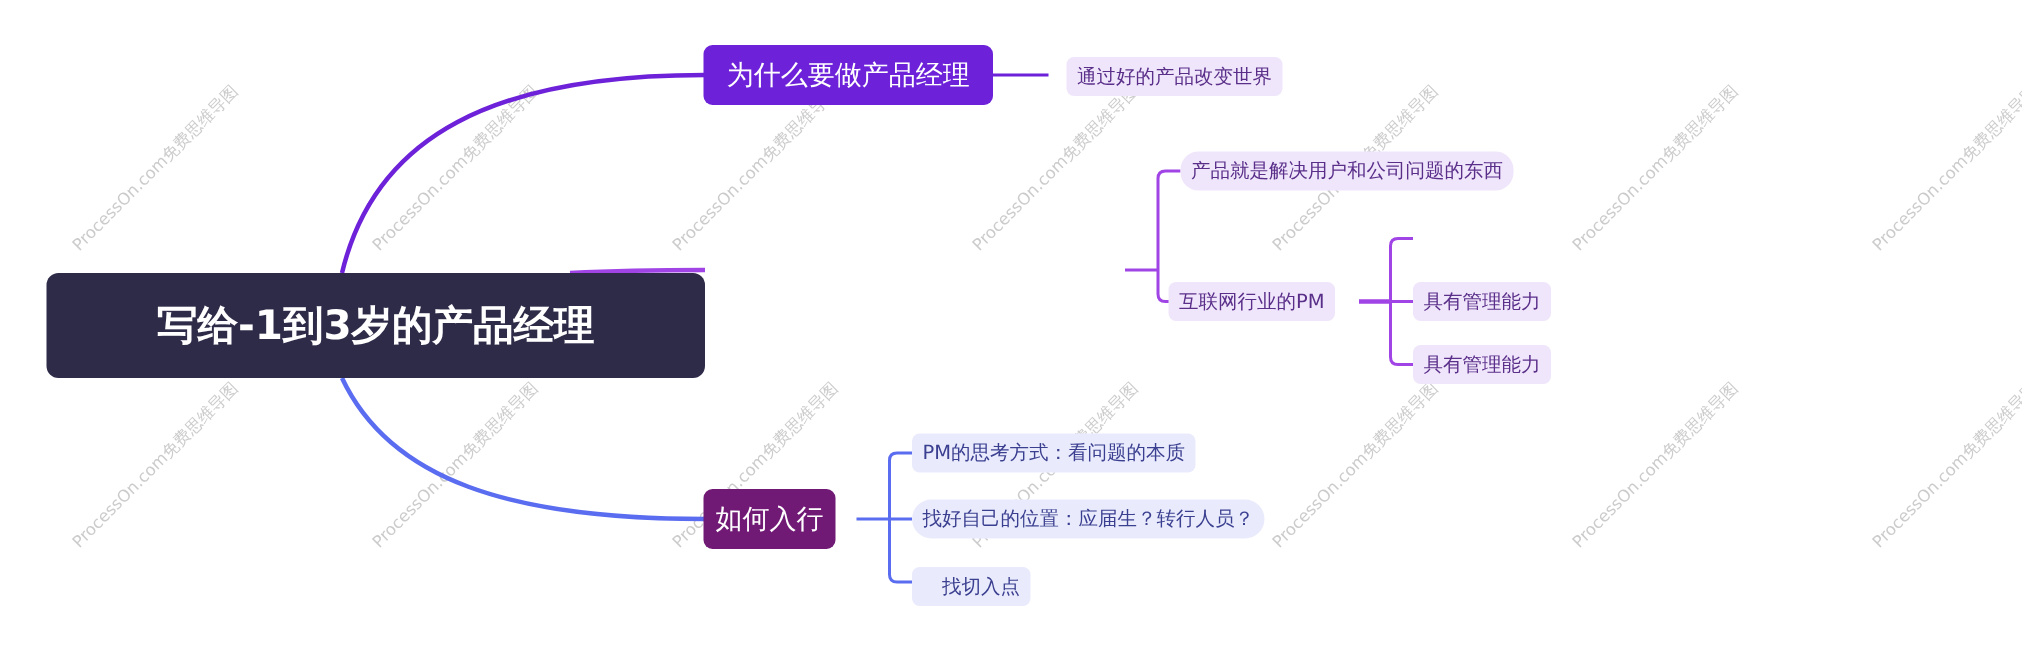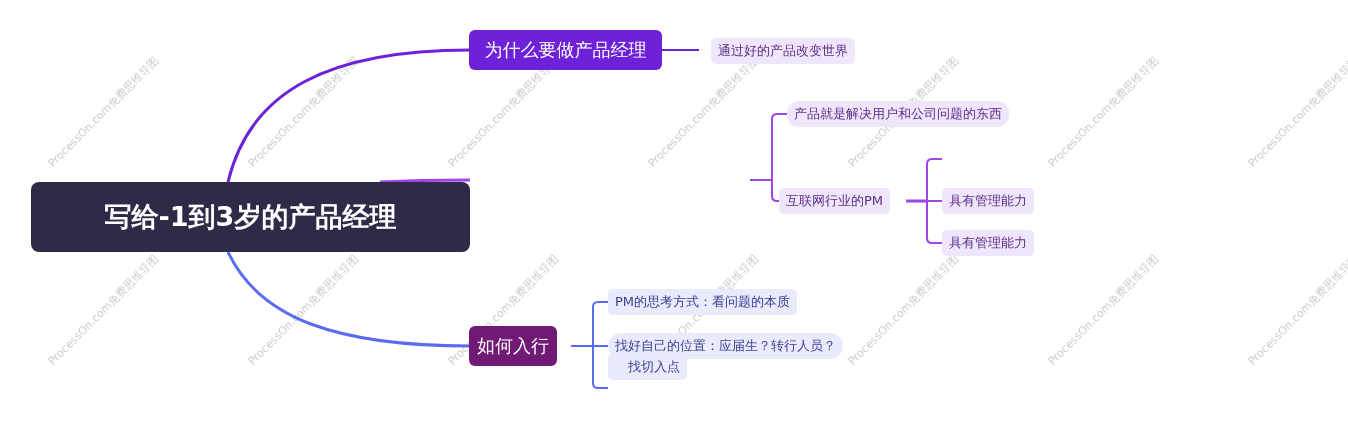--- a/index.html
+++ b/index.html
@@ -81,14 +81,14 @@
   <div class="node l2 purple2" style="left:699px; top:38px;margin-left:12px;">通过好的产品改变世界</div>
 
   <div class="node l2 purple2" style="left:787px; top:101px;border-radius:12px;">产品就是解决用户和公司问题的东西</div>
   <div class="node l2 purple2" style="left:779px; top:188px;">互联网行业的PM</div>
 
   <div class="node l2 purple2" style="left:942px; top:188px;">具有管理能力</div>
   <div class="node l2 purple2" style="left:942px; top:230px;">具有管理能力</div>
 
   <div class="node l2 blue2" style="left:608px; top:289px;">PM的思考方式：看问题的本质</div>
   <div class="node l2 blue2" style="left:608px; top:333px;border-radius:13px;">找好自己的位置：应届生？转行人员？</div>
-  <div class="node l2 blue2" style="left:608px; top:354px;padding-left:20px;">找切入点</div>
+  <div class="node l2 blue2" style="left:608px; top:378px;padding-left:20px;">找切入点</div>
 </div>
 
 </body></html>

